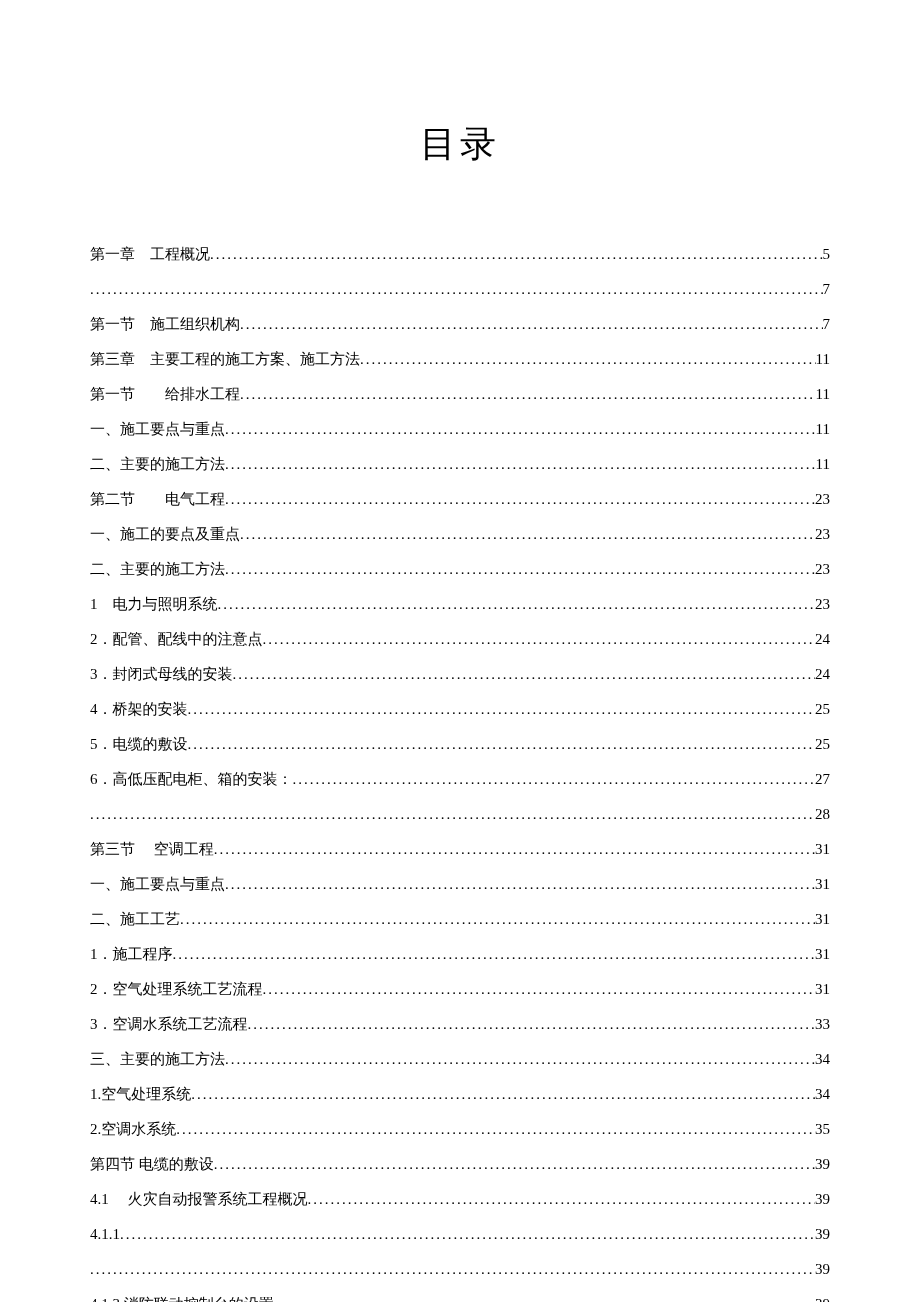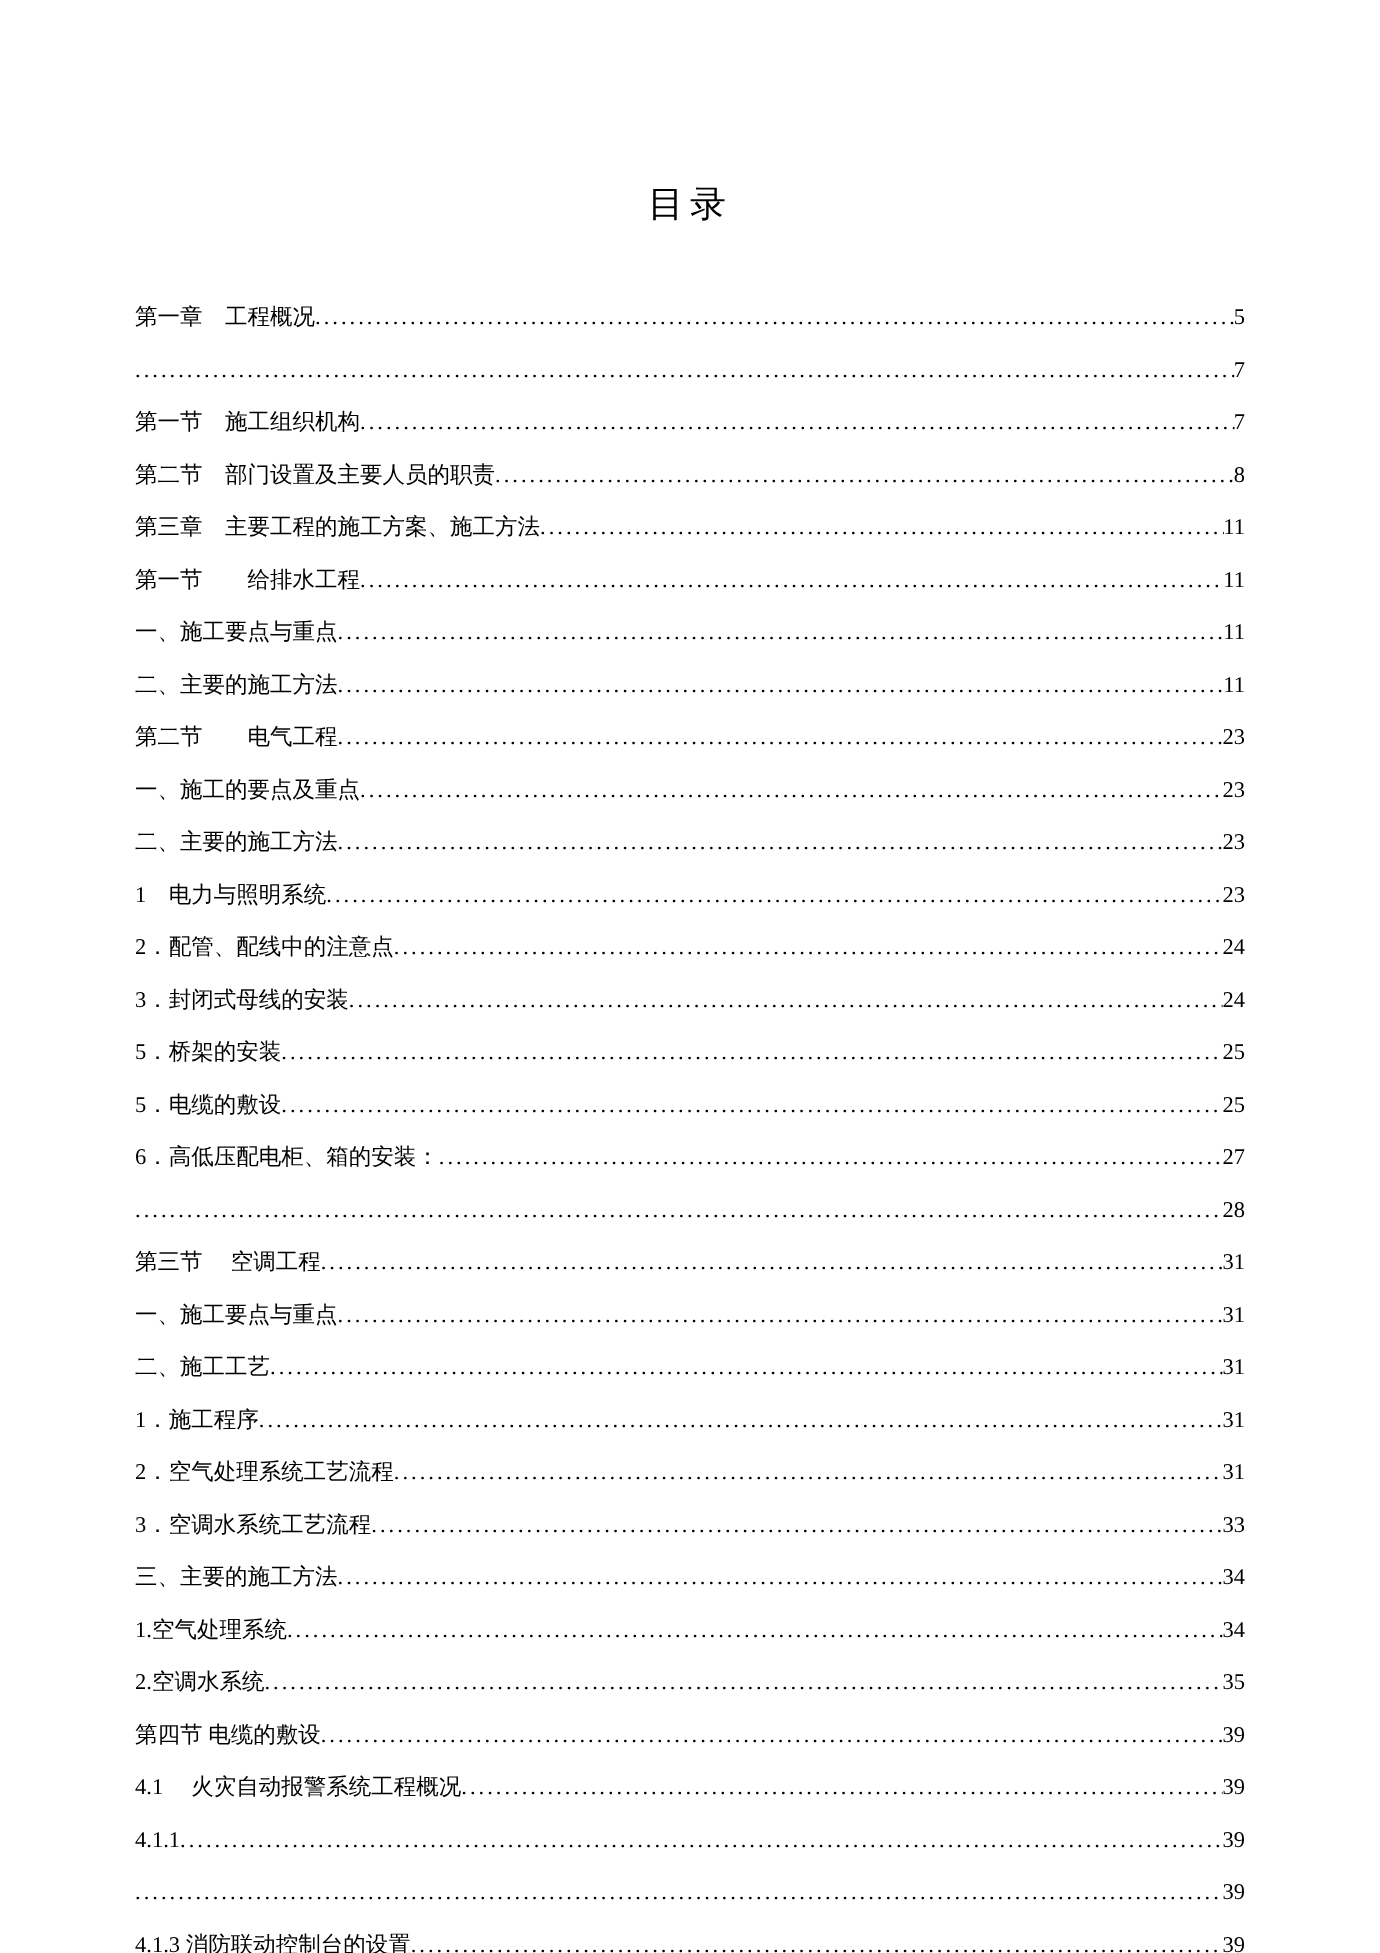--- a/index.html
+++ b/index.html
@@ -10,23 +10,23 @@
     body {
       background: #ffffff;
       font-family: "SimSun", "宋体", serif;
       width: 920px;
       height: 1302px;
       padding: 120px 90px 80px 90px;
       color: #000;
     }
     .title {
       text-align: center;
-      font-size: 24px;
+      font-size: 36px;
       font-weight: normal;
-      margin-bottom: 48px;
+      margin-bottom: 73px;
       letter-spacing: 4px;
     }
     .toc-list {
       list-style: none;
     }
     .toc-entry {
       display: flex;
       align-items: baseline;
       font-size: 15px;
       line-height: 1.6;
@@ -62,25 +62,20 @@
     <li class="toc-entry">
       <span class="toc-dots"></span>
       <span class="toc-page">7</span>
     </li>
     <li class="toc-entry">
       <span class="toc-text">第一节　施工组织机构</span>
       <span class="toc-dots"></span>
       <span class="toc-page">7</span>
     </li>
     <li class="toc-entry">
-      <span class="toc-text">第二节　部门设置及主要人员的职责</span>
-      <span class="toc-dots"></span>
-      <span class="toc-page">8</span>
-    </li>
-    <li class="toc-entry">
       <span class="toc-text">第三章　主要工程的施工方案、施工方法</span>
       <span class="toc-dots"></span>
       <span class="toc-page">11</span>
     </li>
     <li class="toc-entry">
       <span class="toc-text">第一节　　给排水工程</span>
       <span class="toc-dots"></span>
       <span class="toc-page">11</span>
     </li>
     <li class="toc-entry">
@@ -117,21 +112,21 @@
       <span class="toc-text">2．配管、配线中的注意点</span>
       <span class="toc-dots"></span>
       <span class="toc-page">24</span>
     </li>
     <li class="toc-entry">
       <span class="toc-text">3．封闭式母线的安装</span>
       <span class="toc-dots"></span>
       <span class="toc-page">24</span>
     </li>
     <li class="toc-entry">
-      <span class="toc-text">5．桥架的安装</span>
+      <span class="toc-text">4．桥架的安装</span>
       <span class="toc-dots"></span>
       <span class="toc-page">25</span>
     </li>
     <li class="toc-entry">
       <span class="toc-text">5．电缆的敷设</span>
       <span class="toc-dots"></span>
       <span class="toc-page">25</span>
     </li>
     <li class="toc-entry">
       <span class="toc-text">6．高低压配电柜、箱的安装：</span>

